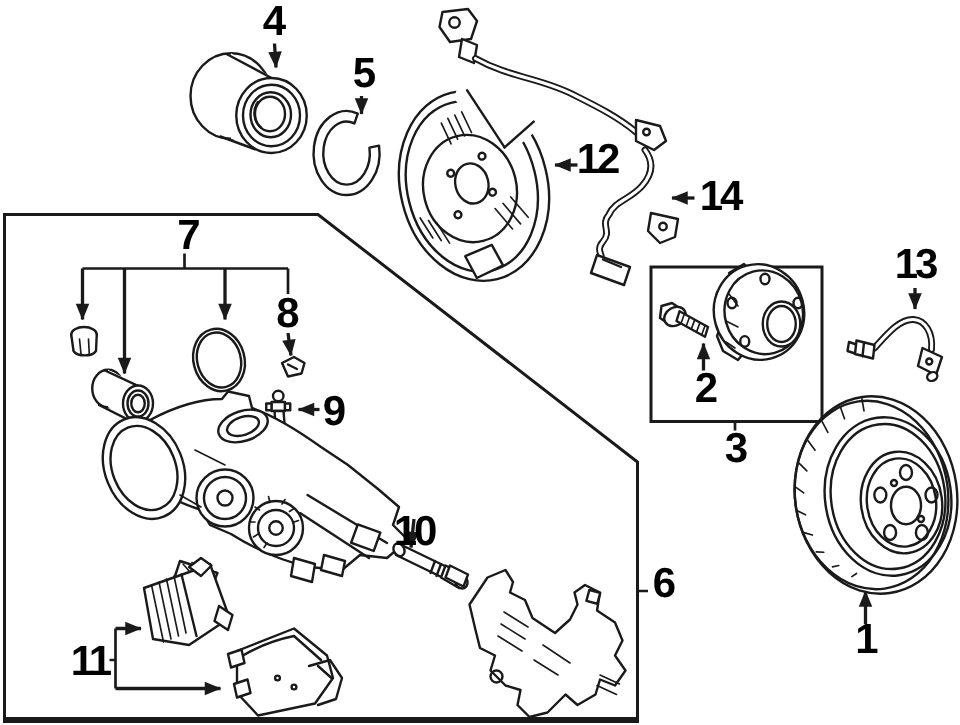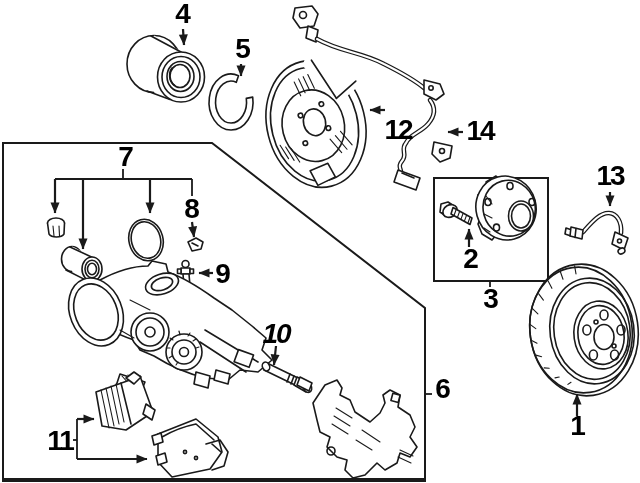--- a/index.html
+++ b/index.html
@@ -341,19 +341,19 @@
 
 <div class="callout" style="left:577px;top:412px;">1</div>
 <div class="callout" style="left:470px;top:245px;">2</div>
 <div class="callout" style="left:490px;top:285px;">3</div>
 <div class="callout" style="left:182px;top:0px;">4</div>
 <div class="callout" style="left:242px;top:35px;">5</div>
 <div class="callout" style="left:442px;top:375px;">6</div>
 <div class="callout" style="left:125px;top:143px;">7</div>
 <div class="callout" style="left:191px;top:195px;">8</div>
 <div class="callout" style="left:222px;top:260px;">9</div>
-<div class="callout" style="left:276px;top:320px;font-style:italic;">10</div>
+<div class="callout" style="left:276px;top:340px;">10</div>
 <div class="callout" style="left:60px;top:427px;text-align:center;">11</div>
-<div class="callout" style="left:398px;top:92px;margin-top:24px;">12</div>
+<div class="callout" style="left:398px;top:92px;">12</div>
 <div class="callout" style="left:610px;top:162px;">13</div>
 <div class="callout" style="left:480px;top:117px;">14</div>
 
 </div>
 
 </body></html>

